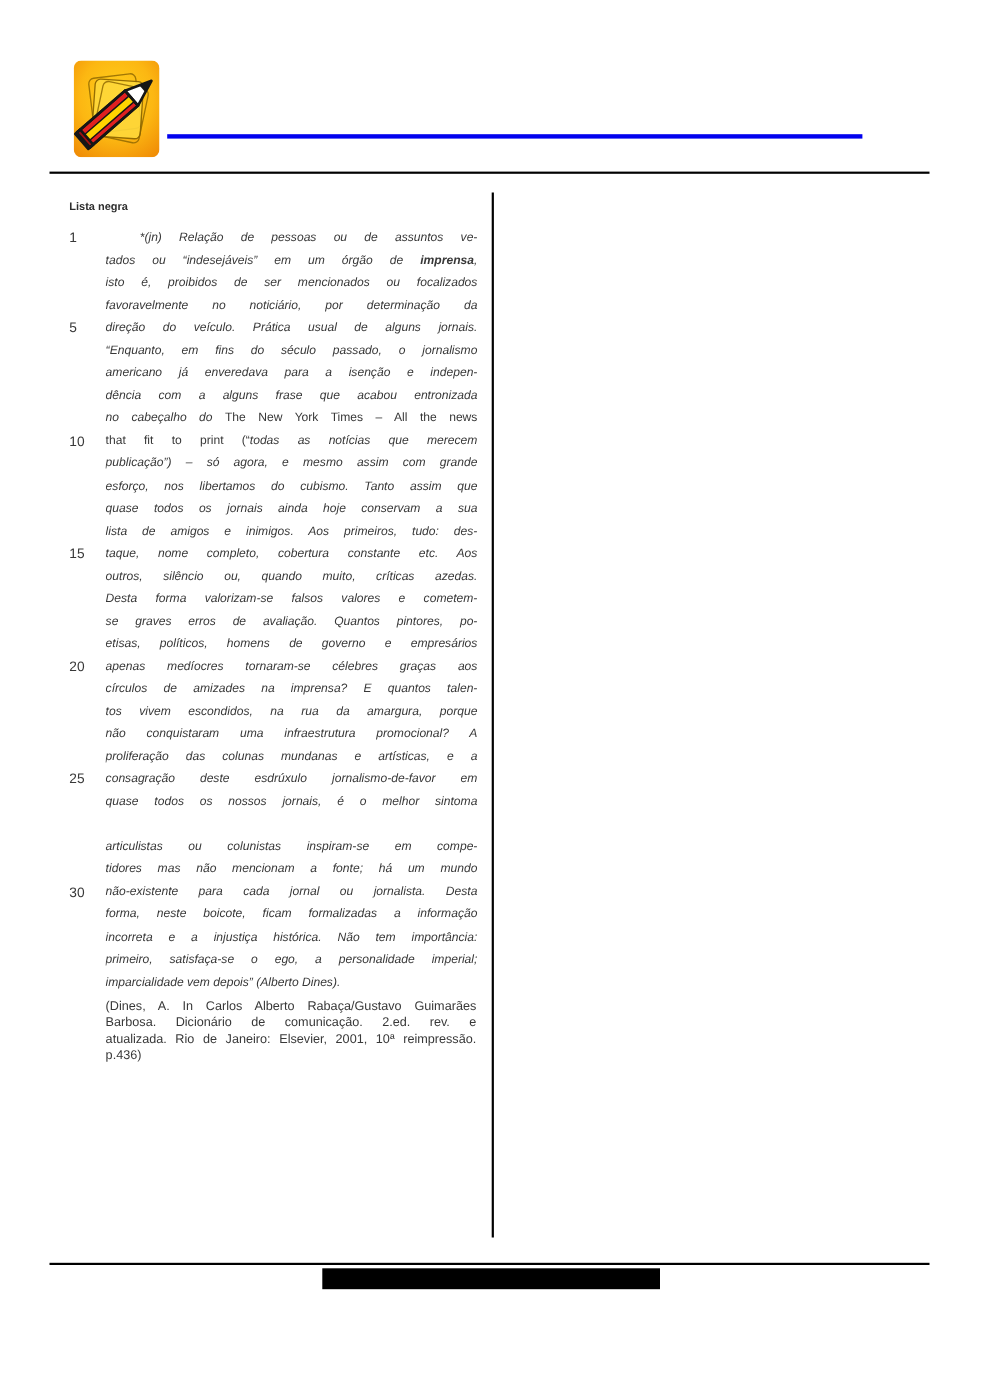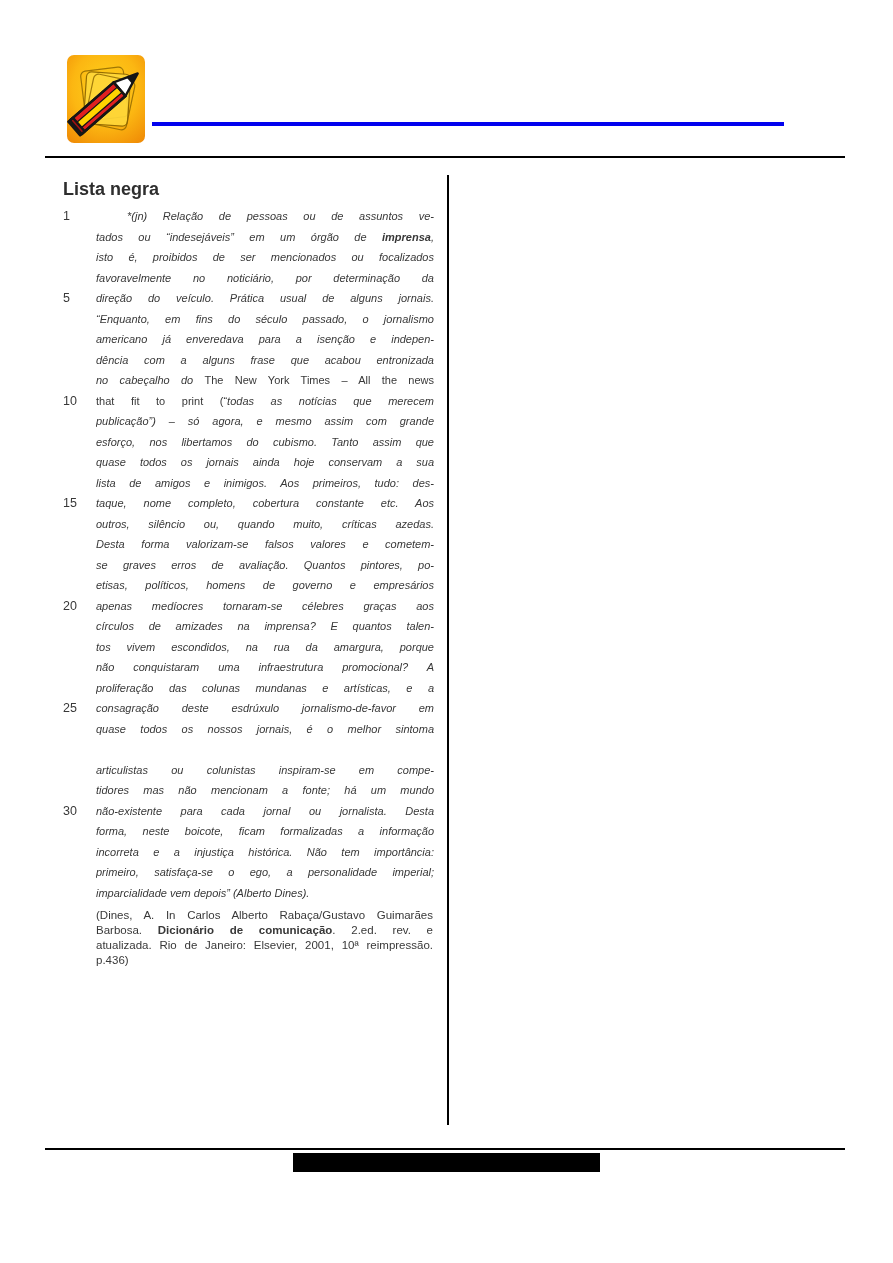--- a/index.html
+++ b/index.html
@@ -9,21 +9,21 @@
   }
   .logo{position:absolute;left:67px;top:55px;width:78px;height:88px;}
   .rule-blue{position:absolute;left:152px;top:122px;width:632px;height:4px;background:#0202ee;}
   .rule-top{position:absolute;left:45px;top:156px;width:800px;height:2px;background:#000;}
   .rule-bottom{position:absolute;left:45px;top:1148px;width:800px;height:2px;background:#000;}
   .col-divider{position:absolute;left:447px;top:175px;width:2px;height:950px;background:#000;}
   .redaction{position:absolute;left:293px;top:1153px;width:307px;height:19px;background:#000;}
 
   .doc-title{
     position:absolute;left:63px;top:181px;margin:0;
-    font-size:18px;line-height:16px;font-weight:bold;color:#2e2e2e;
+    font-size:10px;line-height:16px;font-weight:bold;color:#2e2e2e;
   }
   .passage{position:absolute;left:63px;top:206px;width:380px;}
   .citation{position:absolute;left:96px;top:908px;width:337px;}
 
   .pline{display:flex;height:20.5px;}
   .lnum{
     width:33px;flex:none;font-size:12.5px;line-height:20.5px;
     font-style:normal;color:#383838;
   }
   .passage .ltext{
@@ -33,21 +33,21 @@
   .citation .pline{height:15px;}
   .citation .ltext{
     width:337px;font-size:11.5px;line-height:15px;height:15px;overflow:hidden;
     text-align:justify;text-align-last:justify;color:#383838;
   }
   .ltext.last{text-align-last:left;}
   .ind{display:inline-block;width:31px;}
   .seg-i{font-style:italic;}
   .seg-bi{font-style:italic;font-weight:bold;}
   .seg-r{font-style:normal;}
-  .seg-b{font-style:normal;font-weight:bold;margin-top:16px;}
+  .seg-b{font-style:normal;font-weight:normal;margin-top:16px;}
 </style>
 </head>
 <body>
 
 <div class="page">
 
   <div class="logo">
     <svg viewBox="0 0 78 88" width="78" height="88" xmlns="http://www.w3.org/2000/svg">
       <defs>
         <radialGradient id="lg" cx="50%" cy="38%" r="78%">

